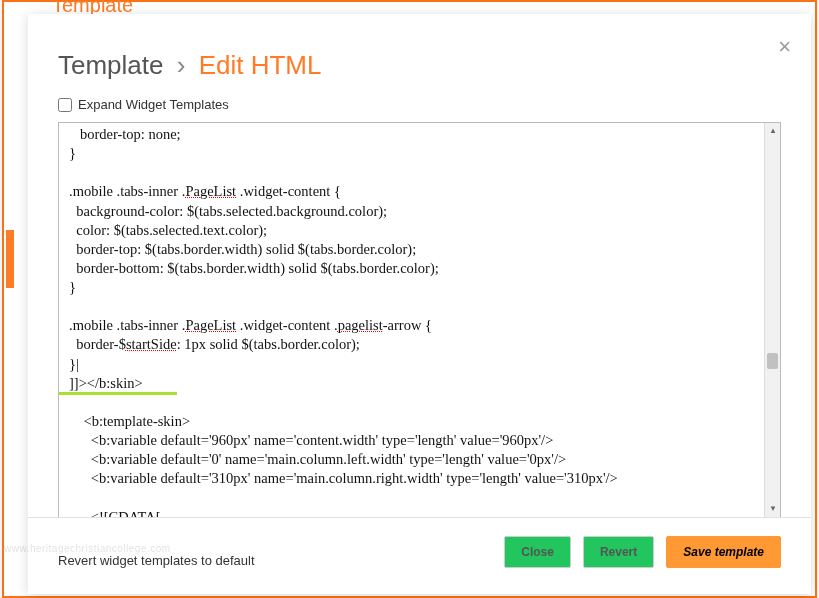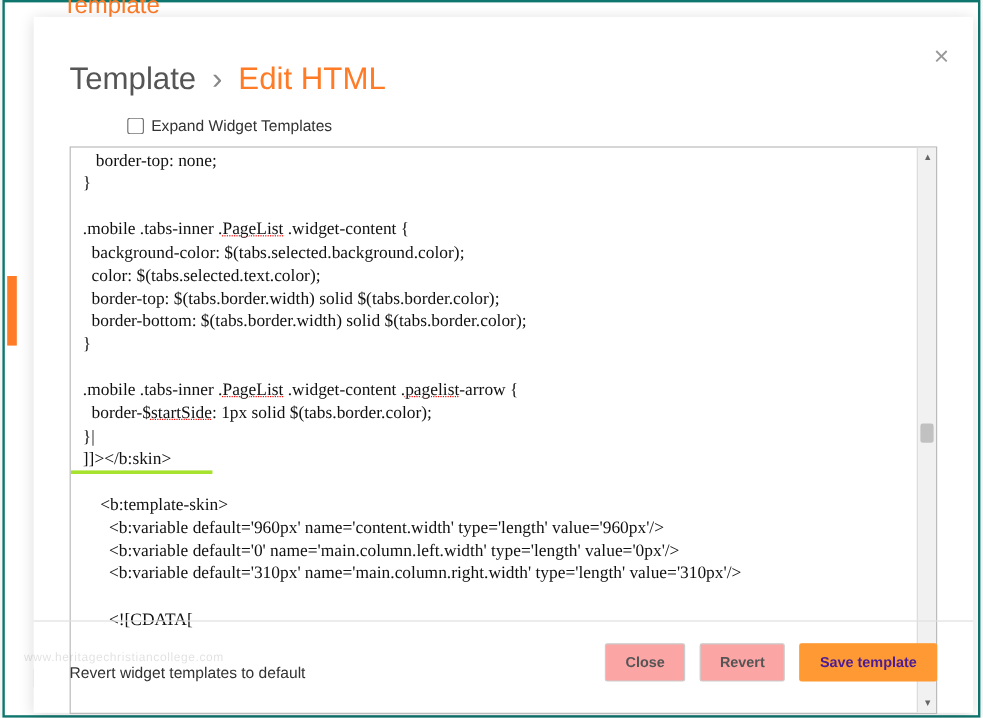--- a/index.html
+++ b/index.html
@@ -10,21 +10,21 @@
       height: 598px;
       position: relative;
       overflow: hidden;
     }
     .outer-frame {
       position: absolute;
       top: 0;
       left: 2px;
       right: 2px;
       bottom: 0;
-      border: 2px solid #0f766e;
+      border: 2px solid #f97316;
       background: #fff;
     }
     .bg-text {
       position: absolute;
       top: -8px;
       left: 48px;
       color: #ff7b26;
       font-size: 20px;
       font-family: Arial;
     }
@@ -82,35 +82,34 @@
       color: #888;
       margin: 0 6px;
     }
     .breadcrumb-current {
       color: #ff7b26;
     }
     .expand-row {
       padding: 4px 30px 10px;
       display: flex;
       align-items: center;
-      margin-left: 48px;
     }
     .expand-checkbox {
       width: 14px;
       height: 14px;
       margin-right: 6px;
     }
     .expand-label {
       font-size: 13px;
       color: #333;
     }
     .code-box {
       margin: 0 30px;
       border: 1px solid #bbb;
-      height: 473px;
+      height: 396px;
       position: relative;
       font-family: "Times New Roman", serif;
       font-size: 14.5px;
       line-height: 1.32;
       color: #111;
       overflow: hidden;
     }
     .code-inner {
       padding: 2px 10px;
       white-space: pre;
@@ -167,35 +166,36 @@
       color: #333;
     }
     .footer-buttons {
       display: flex;
       gap: 12px;
     }
     .btn {
       padding: 8px 16px;
       font-size: 12px;
       border: 1px solid #ccc;
-      background: #fca5a5;
+      background: #22c55e;
       color: #555;
       cursor: pointer;
       border-radius: 2px;
       font-weight: bold;
     }
     .btn-primary {
       background: #ff9933;
       border-color: #ff9933;
-      color: #4c1d95;
+      color: #000000;
+      font-style: italic;
     }
     .watermark {
       position: absolute;
       bottom: 42px;
-      left: 16px;
+      left: 0;
       font-size: 10px;
       color: rgba(0,0,0,0.12);
       z-index: 100;
       letter-spacing: 0.5px;
     }
   </style>
 </head>
 <body>
 
 <div class="outer-frame">

